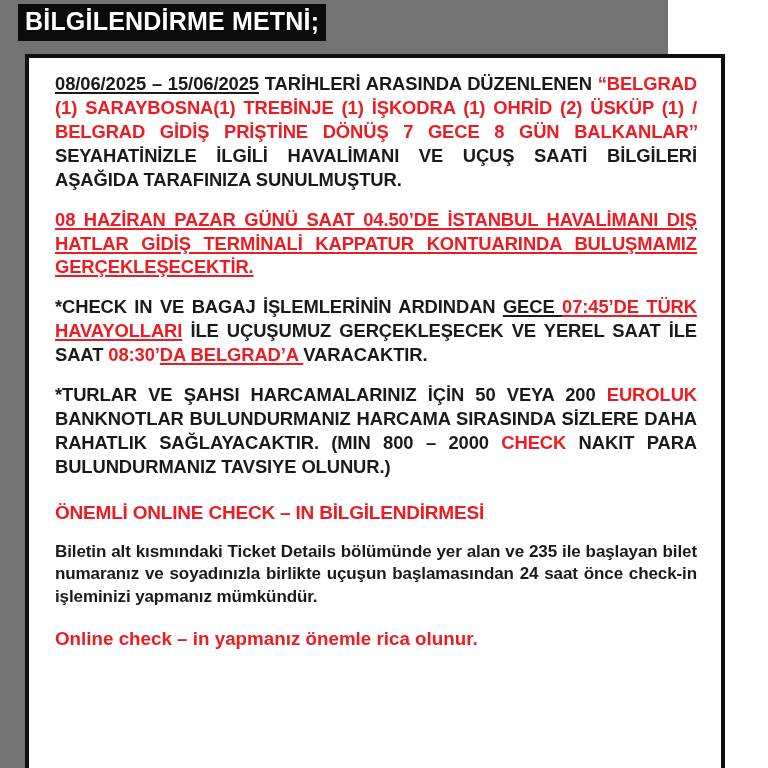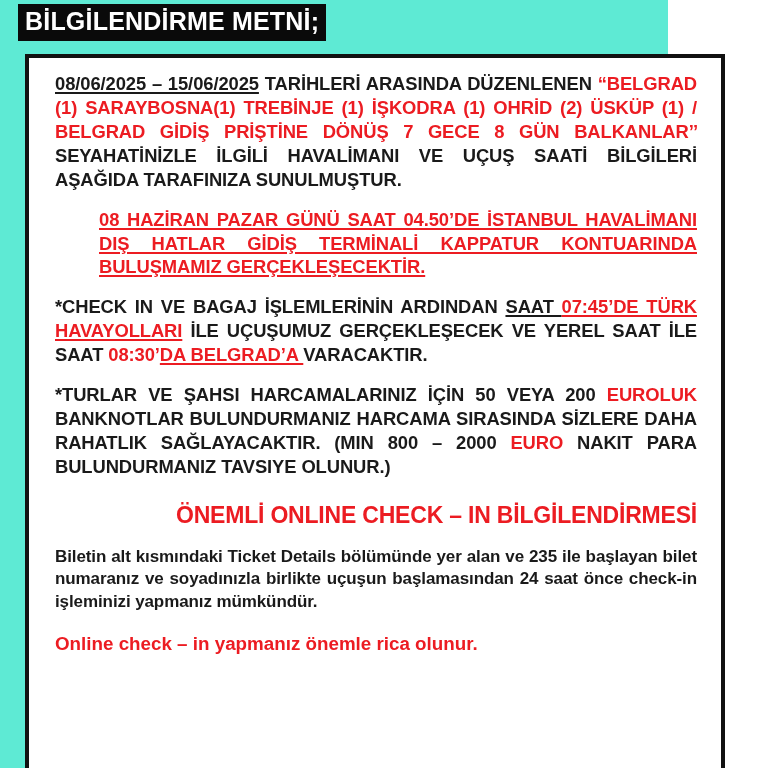--- a/index.html
+++ b/index.html
@@ -12,21 +12,21 @@
     width: 768px;
     height: 768px;
     overflow: hidden;
     font-family: "Liberation Sans", sans-serif;
     color: #151515;
   }
   .page {
     position: relative;
     width: 668px;
     height: 768px;
-    background: #5eead4;
+    background: #737373;
     box-sizing: border-box;
   }
 
   
   .title-wrap {
     position: absolute;
     left: 18px;
     top: 4px;
   }
   .doc-title {
@@ -70,28 +70,27 @@
   .red { color: #EC1C22; }
   .u   { text-decoration: underline; text-underline-offset: 2px; text-decoration-thickness: 2px; }
   .ru  { color: #EC1C22; text-decoration: underline; text-underline-offset: 2px; text-decoration-thickness: 2px; }
 
   
   .p.allred {
     color: #EC1C22;
     text-decoration: underline;
     text-underline-offset: 2px;
     text-decoration-thickness: 2px;
-    margin-left: 44px;
   }
 
   
   .heading-red {
     margin: 22px 0 16px 0;
-    text-align: right;
-    font-size: 23px;
+    text-align: left;
+    font-size: 19px;
     font-weight: bold;
     color: #EC1C22;
     line-height: 1.25;
     letter-spacing: -0.2px;
   }
 
   
   .p-body {
     margin: 0 0 16px 0;
     text-align: justify;
@@ -124,26 +123,26 @@
 
   <div class="box">
 
     <p class="p">
       <span class="u">08/06/2025 – 15/06/2025</span><span> TARİHLERİ ARASINDA DÜZENLENEN </span><span class="red">“BELGRAD (1) SARAYBOSNA(1) TREBİNJE (1) İŞKODRA (1) OHRİD (2) ÜSKÜP (1) /  BELGRAD  GİDİŞ PRİŞTİNE DÖNÜŞ 7 GECE 8 GÜN BALKANLAR’’</span><span> SEYAHATİNİZLE İLGİLİ HAVALİMANI VE UÇUŞ SAATİ BİLGİLERİ AŞAĞIDA TARAFINIZA SUNULMUŞTUR.</span>
     </p>
 
     <p class="p allred">08 HAZİRAN PAZAR GÜNÜ SAAT 04.50’DE İSTANBUL HAVALİMANI DIŞ HATLAR GİDİŞ TERMİNALİ KAPPATUR KONTUARINDA BULUŞMAMIZ GERÇEKLEŞECEKTİR.</p>
 
     <p class="p">
-      <span>*CHECK IN VE BAGAJ İŞLEMLERİNİN ARDINDAN </span><span class="u">SAAT </span><span class="ru">07:45’DE TÜRK HAVAYOLLARI</span><span> İLE UÇUŞUMUZ GERÇEKLEŞECEK VE YEREL SAAT İLE SAAT </span><span class="red">08:30’</span><span class="ru">DA BELGRAD’A </span><span>VARACAKTIR.</span>
+      <span>*CHECK IN VE BAGAJ İŞLEMLERİNİN ARDINDAN </span><span class="u">GECE </span><span class="ru">07:45’DE TÜRK HAVAYOLLARI</span><span> İLE UÇUŞUMUZ GERÇEKLEŞECEK VE YEREL SAAT İLE SAAT </span><span class="red">08:30’</span><span class="ru">DA BELGRAD’A </span><span>VARACAKTIR.</span>
     </p>
 
 
     <p class="p tight">
-      <span>*TURLAR VE ŞAHSI HARCAMALARINIZ İÇİN 50 VEYA 200 </span><span class="red">EUROLUK</span><span> BANKNOTLAR BULUNDURMANIZ HARCAMA SIRASINDA SİZLERE DAHA RAHATLIK SAĞLAYACAKTIR. (MIN 800 – 2000 </span><span class="red">EURO</span><span> NAKIT PARA BULUNDURMANIZ TAVSIYE OLUNUR.)</span>
+      <span>*TURLAR VE ŞAHSI HARCAMALARINIZ İÇİN 50 VEYA 200 </span><span class="red">EUROLUK</span><span> BANKNOTLAR BULUNDURMANIZ HARCAMA SIRASINDA SİZLERE DAHA RAHATLIK SAĞLAYACAKTIR. (MIN 800 – 2000 </span><span class="red">CHECK</span><span> NAKIT PARA BULUNDURMANIZ TAVSIYE OLUNUR.)</span>
     </p>
 
     <p class="heading-red">ÖNEMLİ ONLINE CHECK – IN BİLGİLENDİRMESİ</p>
 
     <p class="p-body">Biletin alt kısmındaki Ticket Details bölümünde yer alan ve 235 ile başlayan bilet numaranız ve soyadınızla birlikte uçuşun başlamasından 24 saat önce check-in işleminizi yapmanız mümkündür.</p>
 
     <p class="footer-red">Online check – in yapmanız önemle rica olunur.</p>
 
   </div>
 </div>

